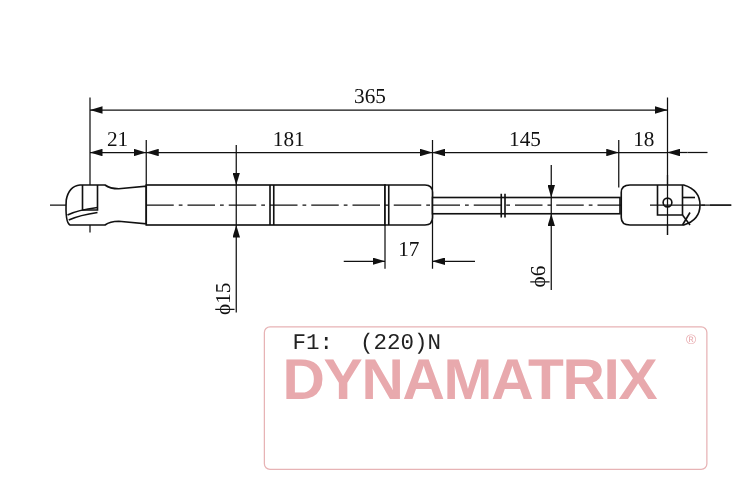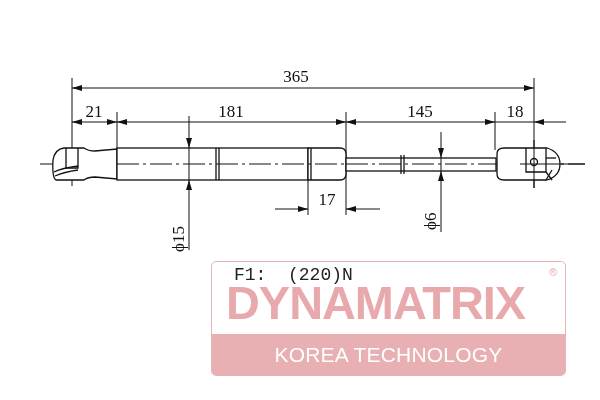--- a/index.html
+++ b/index.html
@@ -104,18 +104,15 @@
   <g stroke="#111" stroke-width="1">
     <line x1="275" y1="209" x2="308" y2="209" marker-end="url(#arr)"></line>
     <line x1="380" y1="209" x2="346" y2="209" marker-end="url(#arr)"></line>
   </g>
   <text class="dim" x="327" y="205" text-anchor="middle">17</text>
 </svg>
 
 <div class="logo-box">
   <div class="logo-brand">DYNAMATRIX</div>
   <div class="logo-reg">®</div>
-  <div class="logo-bottom">
-    <span class="logo-tag">KOREA TECHNOLOGY</span>
-  </div>
 </div>
 
 <div class="force">F1:  (220)N</div>
 
 </body></html>

